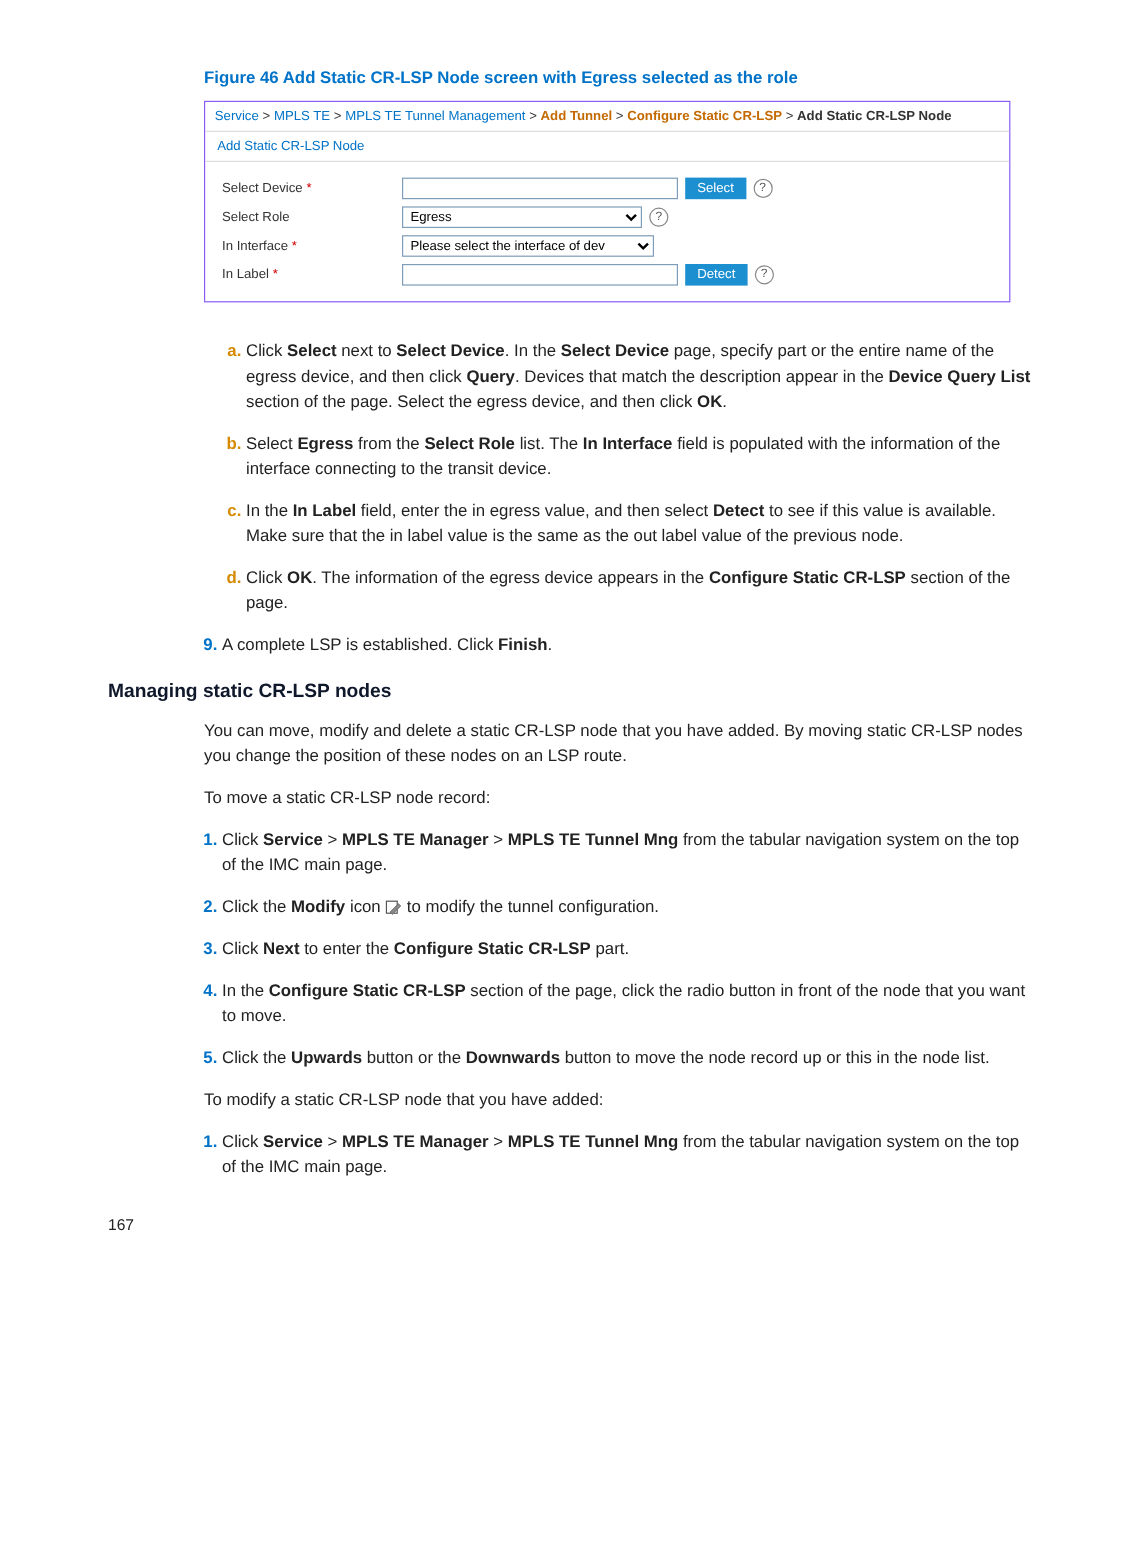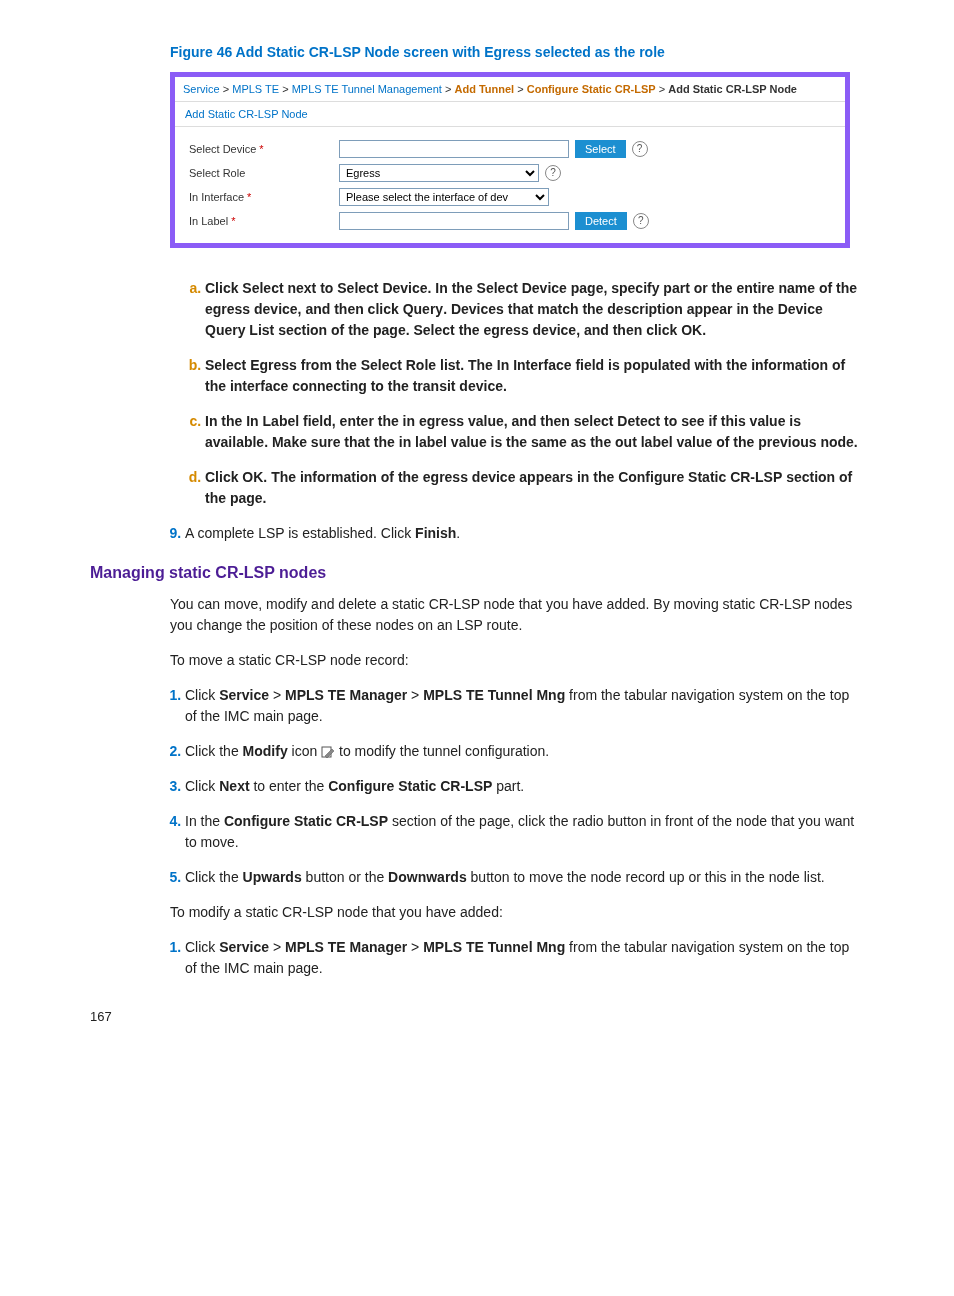--- a/index.html
+++ b/index.html
@@ -6,32 +6,32 @@
     margin: 0;
     padding: 0;
     font-family: Arial, Helvetica, sans-serif;
     font-size: 14px;
     color: #222;
     background: #fff;
   }
   .page {
     width: 954px;
     margin: 0 auto;
-    padding: 44px 90px 60px 90px;
+    padding: 56px 90px 60px 90px;
     box-sizing: border-box;
   }
   .figure-caption {
     color: #0073c8;
     font-weight: bold;
     font-size: 14px;
     margin: 0 0 12px 80px;
   }
   .screenshot {
     margin: 0 0 20px 80px;
-    border: 5px solid #8b5cf6;
+    border: 1px solid #8b5cf6;
     background: #fff;
     width: 670px;
     font-size: 11px;
     color: #333;
   }
   .breadcrumb {
     padding: 6px 8px;
     color: #0073c8;
     font-size: 11px;
   }
@@ -104,41 +104,40 @@
     margin: 30px 0 0 0;
   }
   ol.alpha {
     list-style: lower-alpha;
     margin: 0 0 10px 115px;
     padding: 0;
   }
   ol.alpha > li {
     margin-bottom: 14px;
     line-height: 1.5;
-    font-weight: bold;
   }
   ol.alpha > li::marker {
     color: #d58a00;
     font-weight: bold;
   }
   ol.num {
     list-style: decimal;
     margin: 0 0 10px 95px;
     padding: 0;
   }
   ol.num > li {
     margin-bottom: 14px;
     line-height: 1.5;
   }
   ol.num > li::marker {
     color: #0073c8;
     font-weight: bold;
   }
   .h2 {
-    color: #4c1d95;
+    color: #0f172a;
     font-weight: bold;
     font-size: 16px;
     margin: 20px 0 12px 0;
   }
   .body-text {
     margin: 0 0 14px 80px;
     line-height: 1.5;
   }
   .page-num {
     text-align: left;

